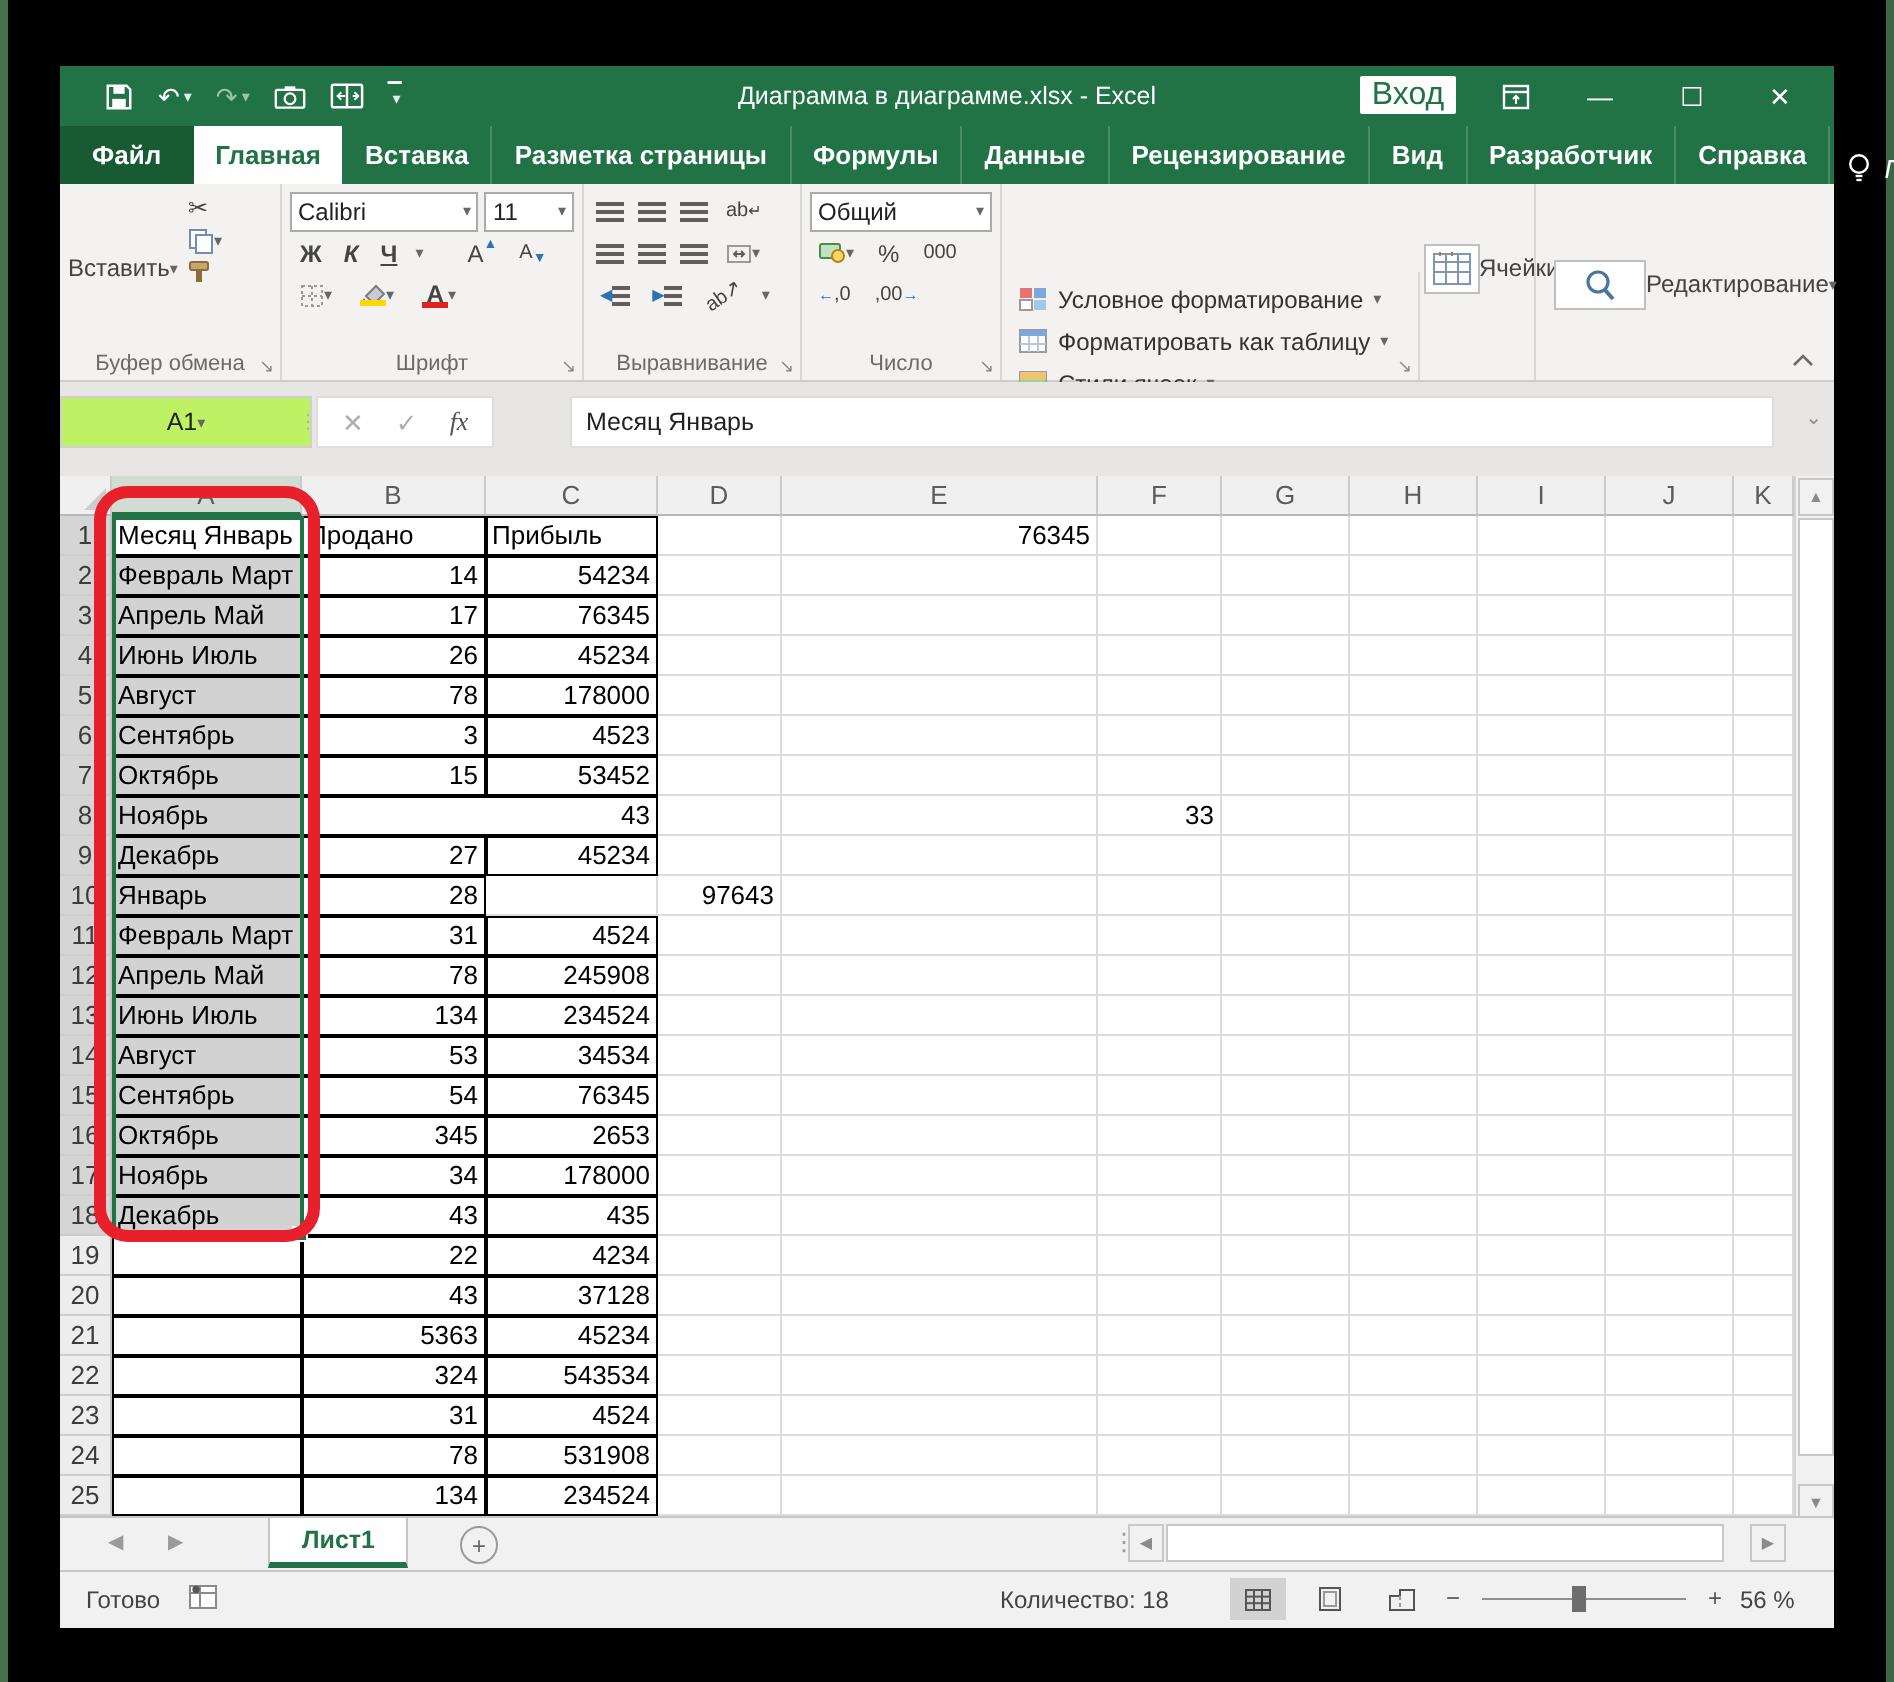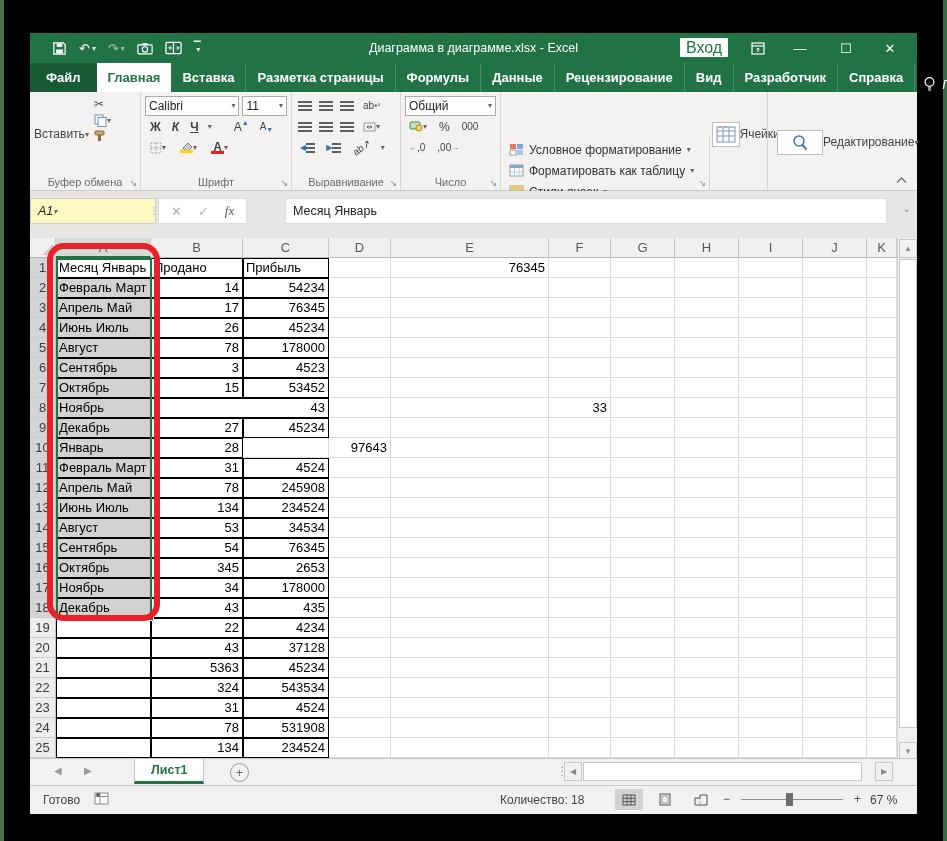--- a/index.html
+++ b/index.html
@@ -46,22 +46,22 @@
   .bars{display:inline-block;width:14px;height:10px;
         background:repeating-linear-gradient(to bottom,#5f5f5f 0 2px,transparent 2px 4px);}
   .rrow{display:flex;align-items:center;height:21px;}
   .styleitem{display:flex;align-items:center;height:21px;font-size:12px;color:#333;gap:5px;white-space:nowrap;}
   .chev{font-size:8px;color:#666;}
   .ubold{font-weight:bold;} .uital{font-style:italic;font-weight:bold;} .uund{text-decoration:underline;font-weight:bold;}
   .colorbar{display:block;height:3px;width:13px;margin-top:-2px;}
 
   
   #formularow{height:47px;background:#e8e6e4;position:relative;flex:0 0 auto;}
-  #namebox{position:absolute;left:0;top:7px;width:110px;height:24px;background:#fef9c3;border:1px solid #d0cece;
-           font-size:12.5px;color:#222;display:flex;align-items:center;padding:0 7px;justify-content:flex-start;font-style:italic;}
+  #namebox{position:absolute;left:0;top:7px;width:110px;height:24px;background:#bef264;border:1px solid #d0cece;
+           font-size:12.5px;color:#222;display:flex;align-items:center;padding:0 7px;justify-content:center;}
   #fxbtns{position:absolute;left:128px;top:7px;height:24px;display:flex;align-items:center;gap:16px;
           background:#fff;border:1px solid #e0dedc;padding:0 12px;color:#b0aeac;font-size:13px;}
   #fxbtns .fx{color:#555;font-style:italic;font-family:"Liberation Serif",serif;}
   #formulafield{position:absolute;left:255px;top:7px;right:30px;height:24px;background:#fff;border:1px solid #e0dedc;
                 font-size:12.5px;color:#222;display:flex;align-items:center;padding:0 7px;}
   #fb-chev{position:absolute;right:6px;top:12px;color:#8a8a8a;font-size:10px;}
 
   
   #gridwrap{position:relative;flex:1;background:#fff;overflow:hidden;}
   #sheet-table{border-collapse:separate;border-spacing:0;table-layout:fixed;width:867px;}
@@ -915,17 +915,17 @@
         <svg width="14" height="12" viewBox="0 0 14 12">
             <path d="M1 11V4h5V1h7v10z" fill="none" stroke="#555"></path>
             <line x1="6" y1="4" x2="6" y2="11" stroke="#999" stroke-dasharray="2 1.5"></line>
           </svg>
       </span>
       <span id="sb-minus">−</span>
       <span id="sb-track"></span>
       <span id="sb-tick"></span>
       <span id="sb-thumb"></span>
       <span id="sb-plus">+</span>
-      <span id="sb-zoom">67 %</span>
+      <span id="sb-zoom">56 %</span>
     </div>
 
   </div>
 </div>
 
 </body></html>

